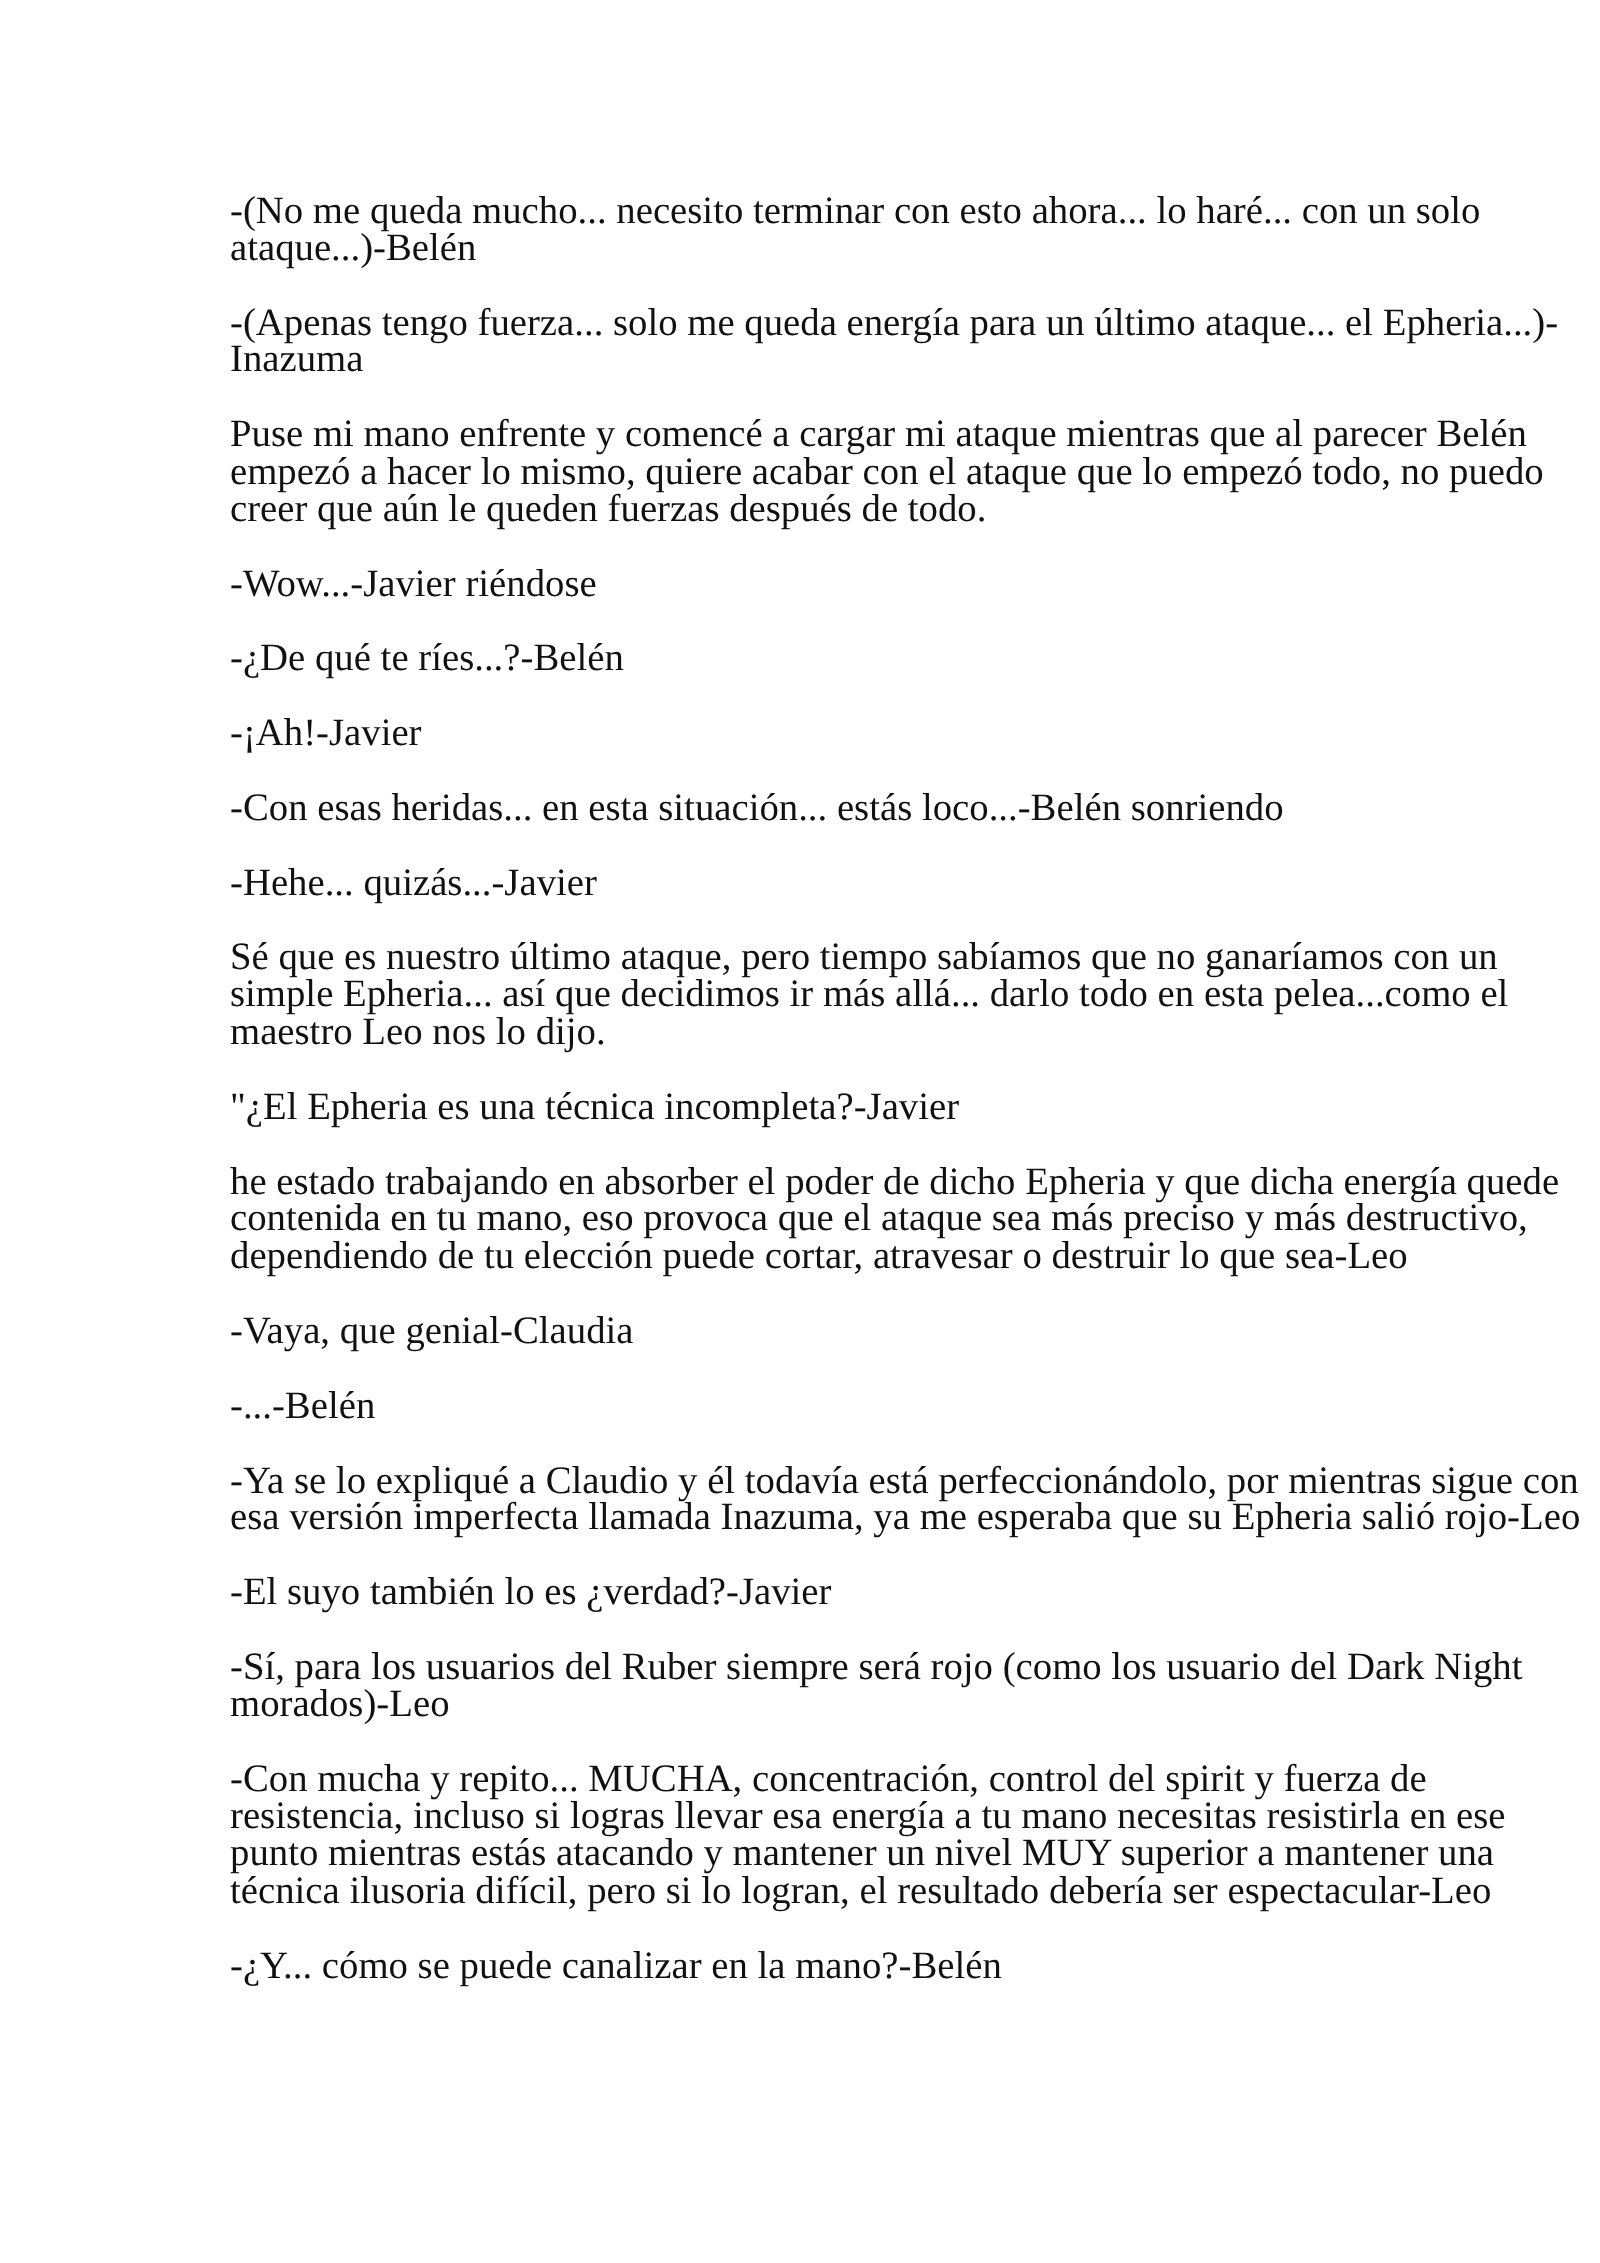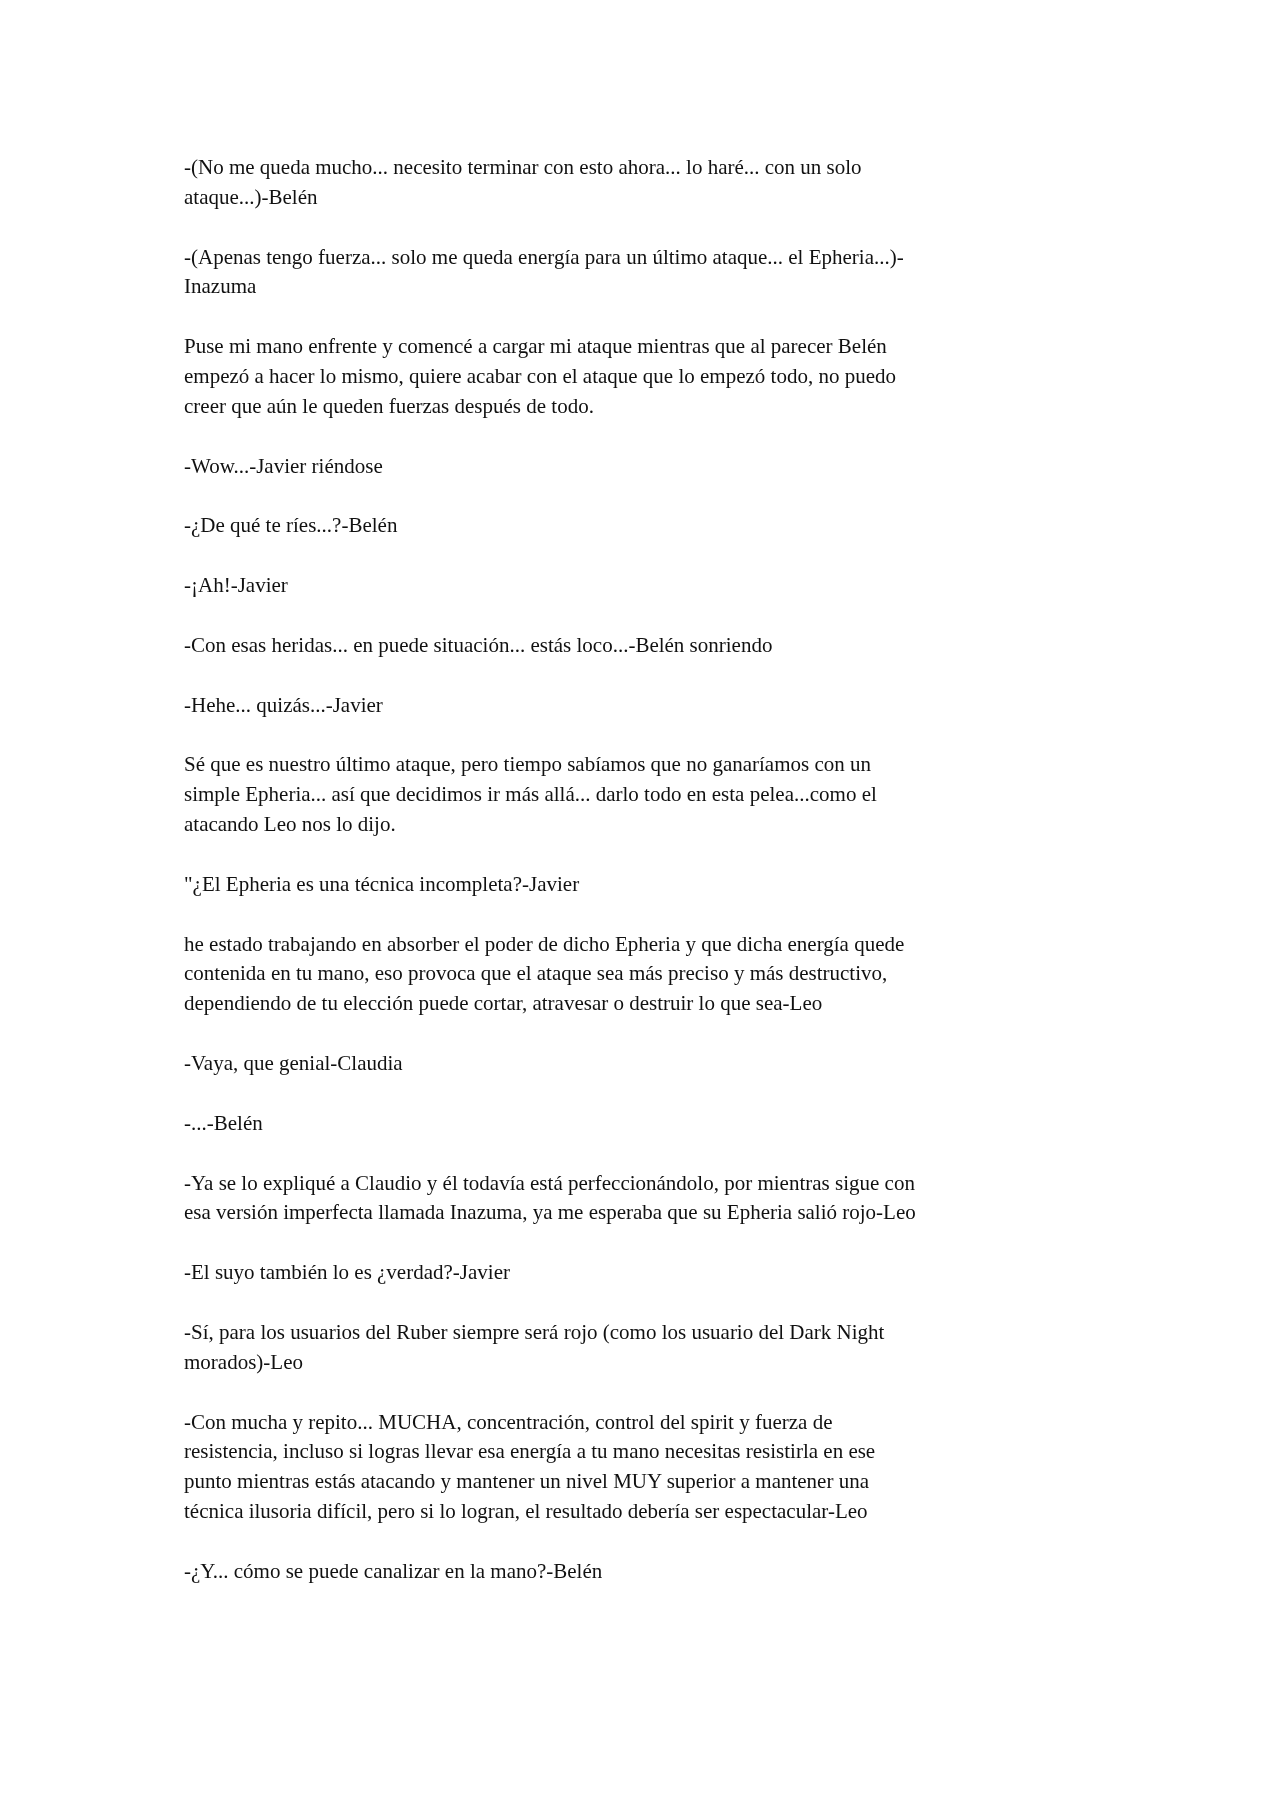--- a/index.html
+++ b/index.html
@@ -20,21 +20,21 @@
       width: 1280px;
       height: 1810px;
       background: #ffffff;
     }
     .text-block {
       position: absolute;
       left: 184px;
       top: 153px;
       width: 910px;
       font-family: "Liberation Serif", "DejaVu Serif", serif;
-      font-size: 21px;
+      font-size: 31px;
       line-height: 29.87px;
       color: #111111;
     }
     .para {
       margin: 0 0 29.87px 0;
     }
     .line {
       display: block;
       white-space: nowrap;
     }
@@ -67,31 +67,31 @@
 
     <p class="para">
       <span class="line">-¿De qué te ríes...?-Belén</span>
     </p>
 
     <p class="para">
       <span class="line">-¡Ah!-Javier</span>
     </p>
 
     <p class="para">
-      <span class="line">-Con esas heridas... en puede situación... estás loco...-Belén sonriendo</span>
+      <span class="line">-Con esas heridas... en esta situación... estás loco...-Belén sonriendo</span>
     </p>
 
     <p class="para">
       <span class="line">-Hehe... quizás...-Javier</span>
     </p>
 
     <p class="para">
       <span class="line">Sé que es nuestro último ataque, pero tiempo sabíamos que no ganaríamos con un</span>
       <span class="line">simple Epheria... así que decidimos ir más allá... darlo todo en esta pelea...como el</span>
-      <span class="line">atacando Leo nos lo dijo.</span>
+      <span class="line">maestro Leo nos lo dijo.</span>
     </p>
 
     <p class="para">
       <span class="line">"¿El Epheria es una técnica incompleta?-Javier</span>
     </p>
 
     <p class="para">
       <span class="line">he estado trabajando en absorber el poder de dicho Epheria y que dicha energía quede</span>
       <span class="line">contenida en tu mano, eso provoca que el ataque sea más preciso y más destructivo,</span>
       <span class="line">dependiendo de tu elección puede cortar, atravesar o destruir lo que sea-Leo</span>

